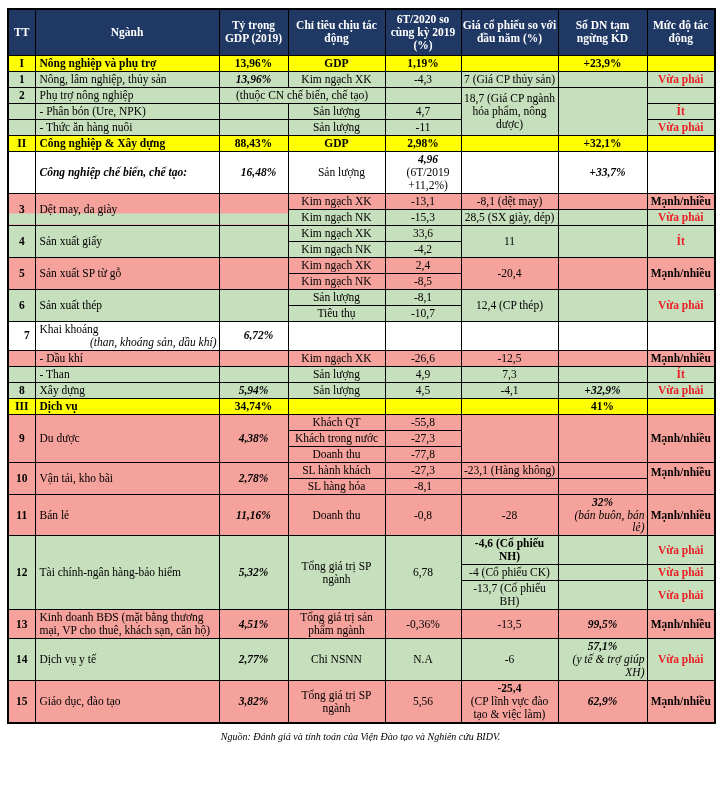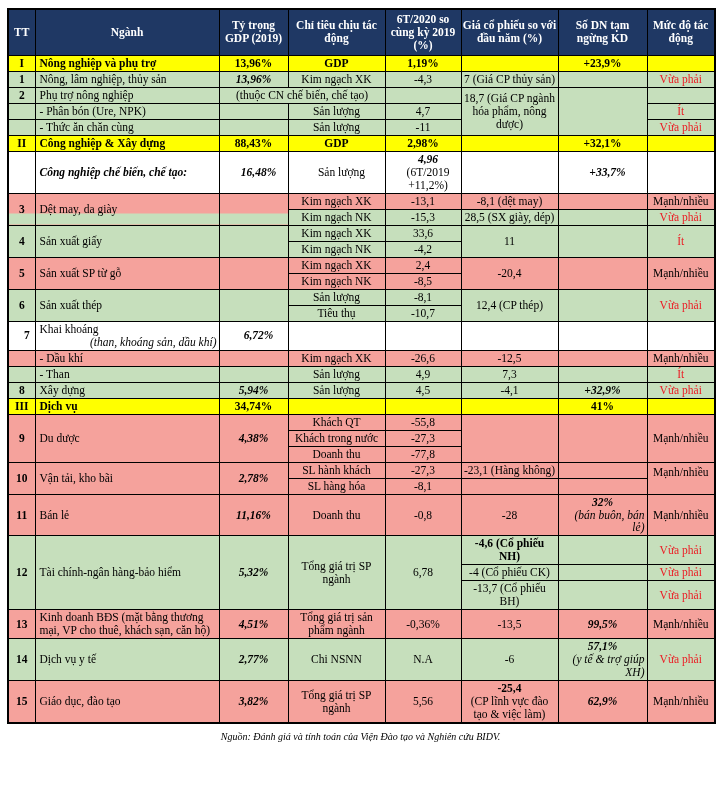--- a/index.html
+++ b/index.html
@@ -12,22 +12,22 @@
         text-align:center;vertical-align:middle;overflow:hidden;word-wrap:break-word;}
   th{background:#1F3864;color:#fff;font-weight:bold;padding:3px 1px;height:34px;}
   .y td{background:#FFFF00;font-weight:bold;}
   .g{background:#C6DFBC;}
   .p{background:#F5A29C;}
   .w{background:#fff;padding-left:12px;}
   .L{text-align:left;padding-left:4px;}
   .b{font-weight:bold;}
   .bi{font-weight:bold;font-style:italic;}
   .i{font-style:italic;text-align:right;}
-  .red{color:#EC1C24;font-weight:normal;}
-  .strong{font-weight:normal;margin-left:21px;}
+  .red{color:#EC1C24;font-weight:bold;}
+  .strong{font-weight:bold;margin-left:21px;}
   .top{vertical-align:top;padding-top:3px;}
   .split{background:linear-gradient(180deg,#F5A29C 0 64%,#C6DFBC 64% 100%);}
   .sub{display:block;font-weight:normal;}
   .sub.i{font-style:italic;}
   .footer{width:707px;text-align:center;font-style:italic;font-size:10px;margin-top:7px;}
 </style>
 </head>
 <body>
 
 <div class="page">
@@ -89,21 +89,21 @@
 <tr>
   <td class="g"></td>
   <td class="g L">- Phân bón (Ure, NPK)</td>
   <td class="g"></td>
   <td class="g">Sản lượng</td>
   <td class="g">4,7</td>
   <td class="g red">Ít</td>
 </tr>
 <tr>
   <td class="g"></td>
-  <td class="g L">- Thức ăn chăn cùng</td>
+  <td class="g L">- Thức ăn hàng nuôi</td>
   <td class="g"></td>
   <td class="g">Sản lượng</td>
   <td class="g">-11</td>
   <td class="g red">Vừa phải</td>
 </tr>
 
 <tr class="y">
   <td>II</td>
   <td class="L">Công nghiệp &amp; Xây dựng</td>
   <td>88,43%</td>

